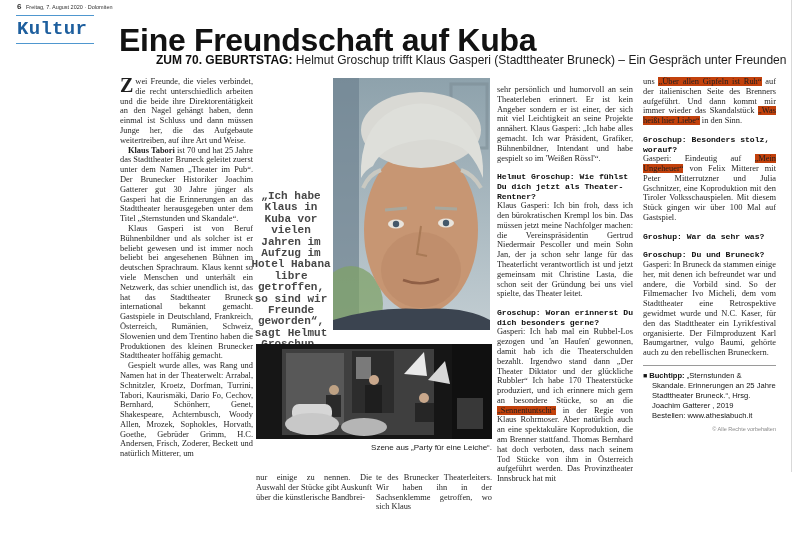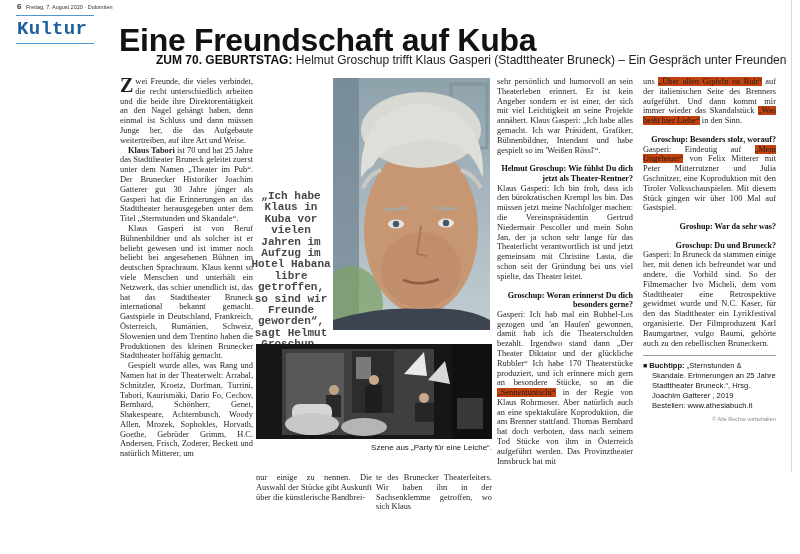--- a/index.html
+++ b/index.html
@@ -16,26 +16,26 @@
            font-weight:700;font-size:19px;color:#1e5f9e;letter-spacing:.3px;}
   
   .headline{position:absolute;left:119px;top:22px;width:660px;font-family:"Liberation Sans",sans-serif;
             font-weight:700;font-size:32px;letter-spacing:-.3px;color:#121212;}
   .kicker{position:absolute;left:120px;top:53px;width:672px;font-family:"Liberation Sans",sans-serif;
           font-size:12px;color:#1c1c1c;margin-left:36px;}
   .kicker .kb{font-weight:700;color:#0e0e0e;}
   
   .col{position:absolute;top:77px;font-size:8.4px;line-height:9.8px;text-align:justify;hyphens:auto;}
   .col1{left:120px;width:133px;}
-  .col3{left:497px;width:136px;}
+  .col3{left:497px;width:136px;margin-top:8px;}
   .col4{left:643px;width:133px;}
   .col p{margin:0;}
   p.ind{text-indent:8px;}
-  .qa{font-family:Liberation Serif, serif;font-weight:700;font-size:8.1px;line-height:9.6px;
-      text-align:right;margin-top:9px !important;color:#0d0d0d;}
+  .qa{font-family:Liberation Mono, monospace;font-weight:700;font-size:8.1px;line-height:9.6px;
+      text-align:left;margin-top:9px !important;color:#0d0d0d;}
   .b{font-weight:700;}
   .hl{background:#c2410c;}
   .dc{float:left;font-weight:700;font-size:20px;line-height:17px;padding:0 2px 0 0;}
   
   .pullquote{position:absolute;left:250px;top:191px;width:82px;text-align:center;
              font-family:Liberation Mono, monospace;font-weight:700;font-size:11px;
              line-height:11.4px;color:#474747;}
   
   .portrait{position:absolute;left:333px;top:78px;width:157px;height:252px;}
   .theater{position:absolute;left:256px;top:344px;width:236px;height:95px;}

